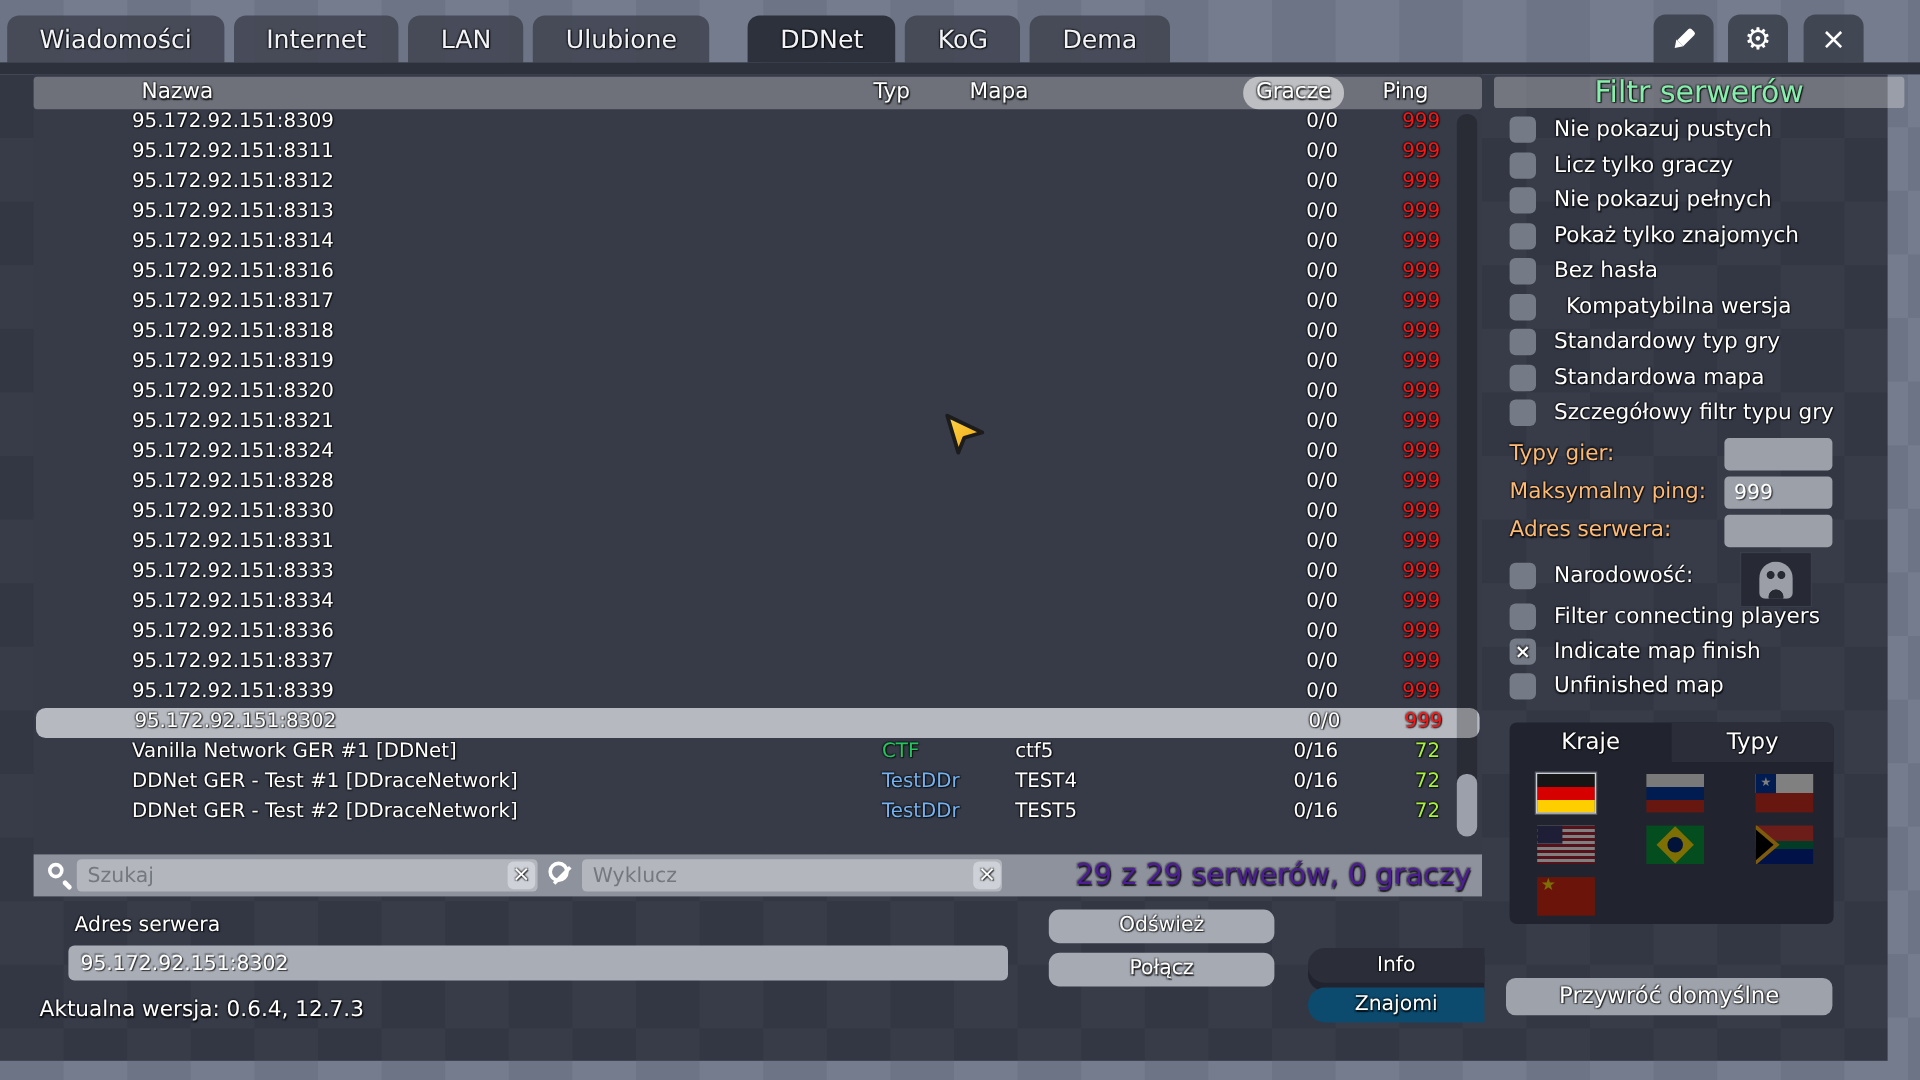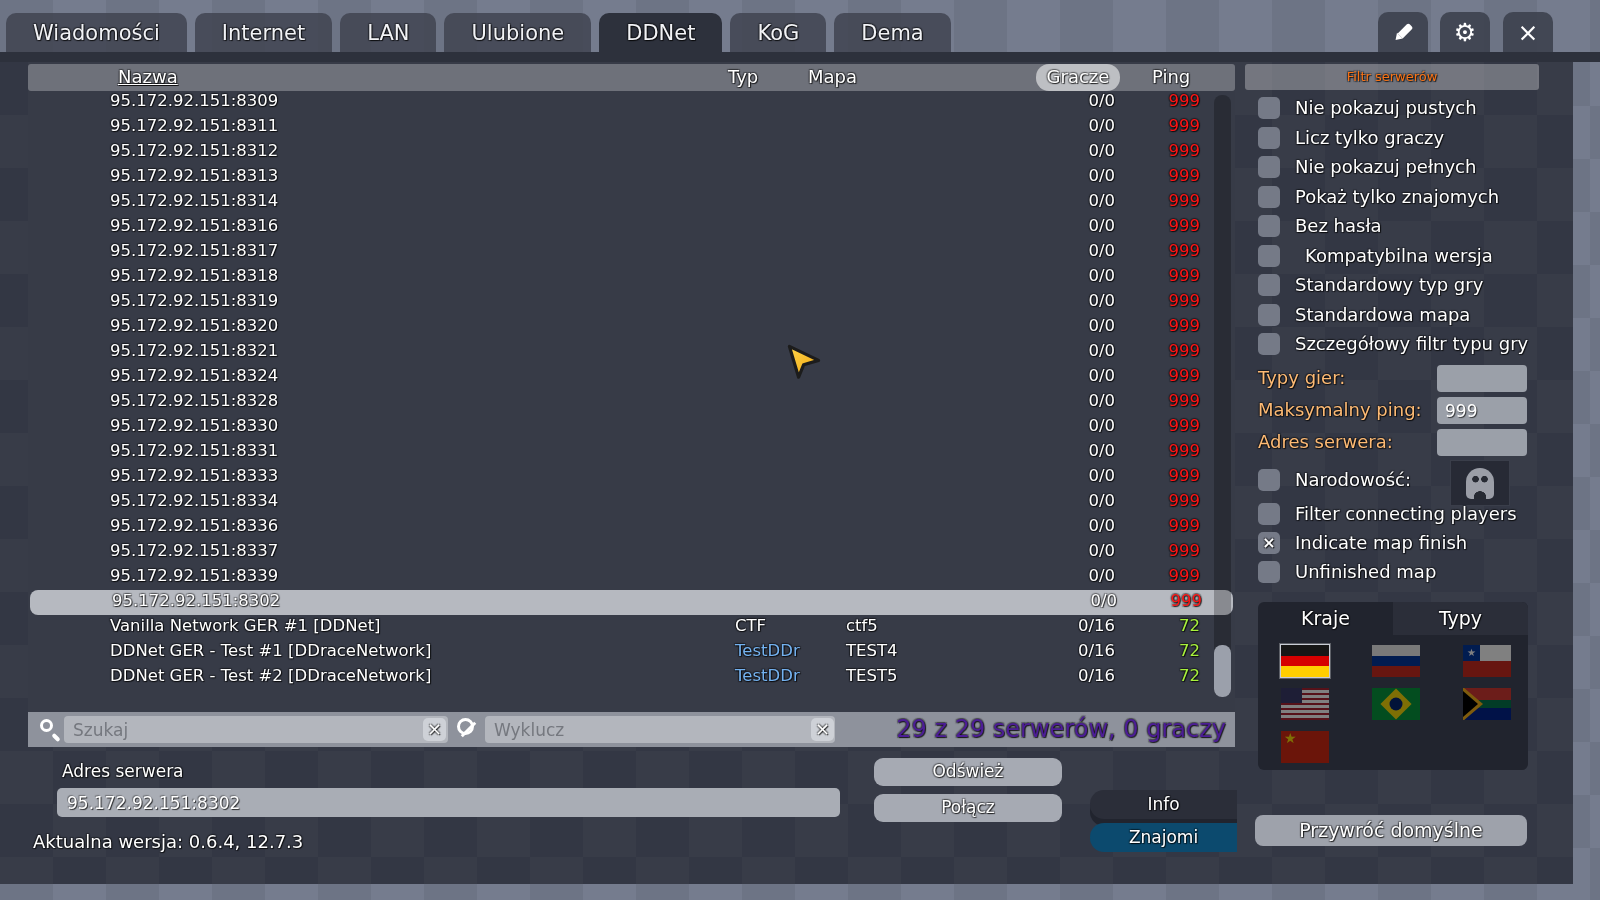--- a/index.html
+++ b/index.html
@@ -16,21 +16,21 @@
   }
   .ol { text-shadow:1px 1px 1px rgba(0,0,0,.75), -1px 1px 1px rgba(0,0,0,.35), 1px -1px 1px rgba(0,0,0,.35), -1px -1px 1px rgba(0,0,0,.35); }
 
   
   #tabbar { position:absolute; left:6px; top:13px; height:39px; display:flex; gap:8px; }
   .tab {
     height:39px; padding:0 27px; display:flex; align-items:center;
     background:rgba(62,66,78,.82); border-radius:10px 10px 0 0;
     color:#f2f3f6; font-size:21px; cursor:default; white-space:nowrap;
   }
-  .tab.sel { background:#2d313c; }
+  .tab.sel { background:#2d313c;margin-left:24px; }
   #win-buttons { position:absolute; top:12px; right:0; }
   .winbtn {
     position:absolute; top:0; width:50px; height:40px; background:rgba(58,62,74,.85);
     border-radius:10px 10px 0 0; display:flex; align-items:center; justify-content:center;
     color:#fff; font-size:25px;
   }
   #btn-edit { right:172px; } #btn-settings { right:110px; } #btn-close { right:47px; }
   .pencil-wrap { transform:rotate(45deg); display:flex; flex-direction:column; align-items:center; }
   .pencil-body { width:7px; height:15px; background:#fff; border-radius:2px 2px 0 0; }
   .pencil-tip { width:0; height:0; border-left:4px solid transparent; border-right:4px solid transparent; border-top:6px solid #fff; }
@@ -52,21 +52,21 @@
   #list-area {
     position:absolute; left:28px; top:0; width:1207px; height:650px;
     background:#373b47;
   }
   #list-header {
     position:absolute; left:0; top:2px; width:1207px; height:27px;
     background:rgba(255,255,255,.28); border-radius:3px;
     color:#fff; font-size:18px;
   }
   #list-header span { position:absolute; top:2px; }
-  .h-name { left:90px;text-decoration:underline; } .h-type { left:700px; } .h-map { left:780px; }
+  .h-name { left:90px; } .h-type { left:700px; } .h-map { left:780px; }
   .h-players {
     left:1008px; width:84px; text-align:center; top:0 !important;
     background:rgba(255,255,255,.55); border-radius:13px; height:27px; line-height:26px;
   }
   .h-ping { left:1124px; }
   #rows { position:absolute; left:0; top:28px; width:1207px; }
   .srow { position:relative; height:25px; font-size:16.5px; color:#fff; }
   .srow.sel { background:#b6b9c0; border-radius:8px; margin:0 2px; }
   .srow span { position:absolute; top:1px; white-space:nowrap; }
   .c-name { left:82px; } .c-type { left:707px; } .c-map { left:802px;margin-left:16px; }
@@ -119,23 +119,23 @@
   }
   #btn-refresh { top:696px; } #btn-connect { top:732px; }
   #side-tabs { position:absolute; left:1090px; top:695px; width:147px; }
   .side-tab {
     position:absolute; left:0; width:147px; height:29px; border-radius:14px 0 0 14px;
     color:#fff; font-size:17px; text-align:center; line-height:28px;
   }
 
   
   #sb-header {
-    position:absolute; left:1245px; top:2px; width:294px; height:26px;
+    position:absolute; left:1245px; top:2px; width:342px; height:26px;
     background:rgba(255,255,255,.3); border-radius:3px;
-    color:#f97316; font-size:13px; text-align:center; line-height:25px;
+    color:#86efac; font-size:25px; text-align:center; line-height:25px;
   }
   .chk {
     position:absolute; left:1258px; width:22px; height:22px; background:#757a87;
     border-radius:5px; color:#fff; font-size:16px; font-weight:bold;
     text-align:center; line-height:21px;
   }
   .chk-label { position:absolute; left:1295px; font-size:18px; color:#fff; line-height:22px; }
   .sb-label { position:absolute; left:1258px; font-size:18px; color:#fdba74; }
   .sb-input {
     position:absolute; left:1437px; width:90px; height:27px; background:#9ba0a9;
@@ -376,21 +376,21 @@
           </div>
           <div class="srow sel">
             <span class="c-name ol">95.172.92.151:8302</span>
             <span class="c-type ol"></span>
             <span class="c-map ol"></span>
             <span class="c-pl ol">0/0</span>
             <span class="c-ping ol" style="color: rgb(255, 20, 20);">999</span>
           </div>
           <div class="srow">
             <span class="c-name ol">Vanilla Network GER #1 [DDNet]</span>
-            <span class="c-type ol" style="color: #ffffff;">CTF</span>
+            <span class="c-type ol" style="color: #22c55e;">CTF</span>
             <span class="c-map ol">ctf5</span>
             <span class="c-pl ol">0/16</span>
             <span class="c-ping ol" style="color: rgb(168, 242, 60);">72</span>
           </div>
           <div class="srow">
             <span class="c-name ol">DDNet GER - Test #1 [DDraceNetwork]</span>
             <span class="c-type ol" style="color: rgb(116, 178, 240);">TestDDr</span>
             <span class="c-map ol">TEST4</span>
             <span class="c-pl ol">0/16</span>
             <span class="c-ping ol" style="color: rgb(168, 242, 60);">72</span>

